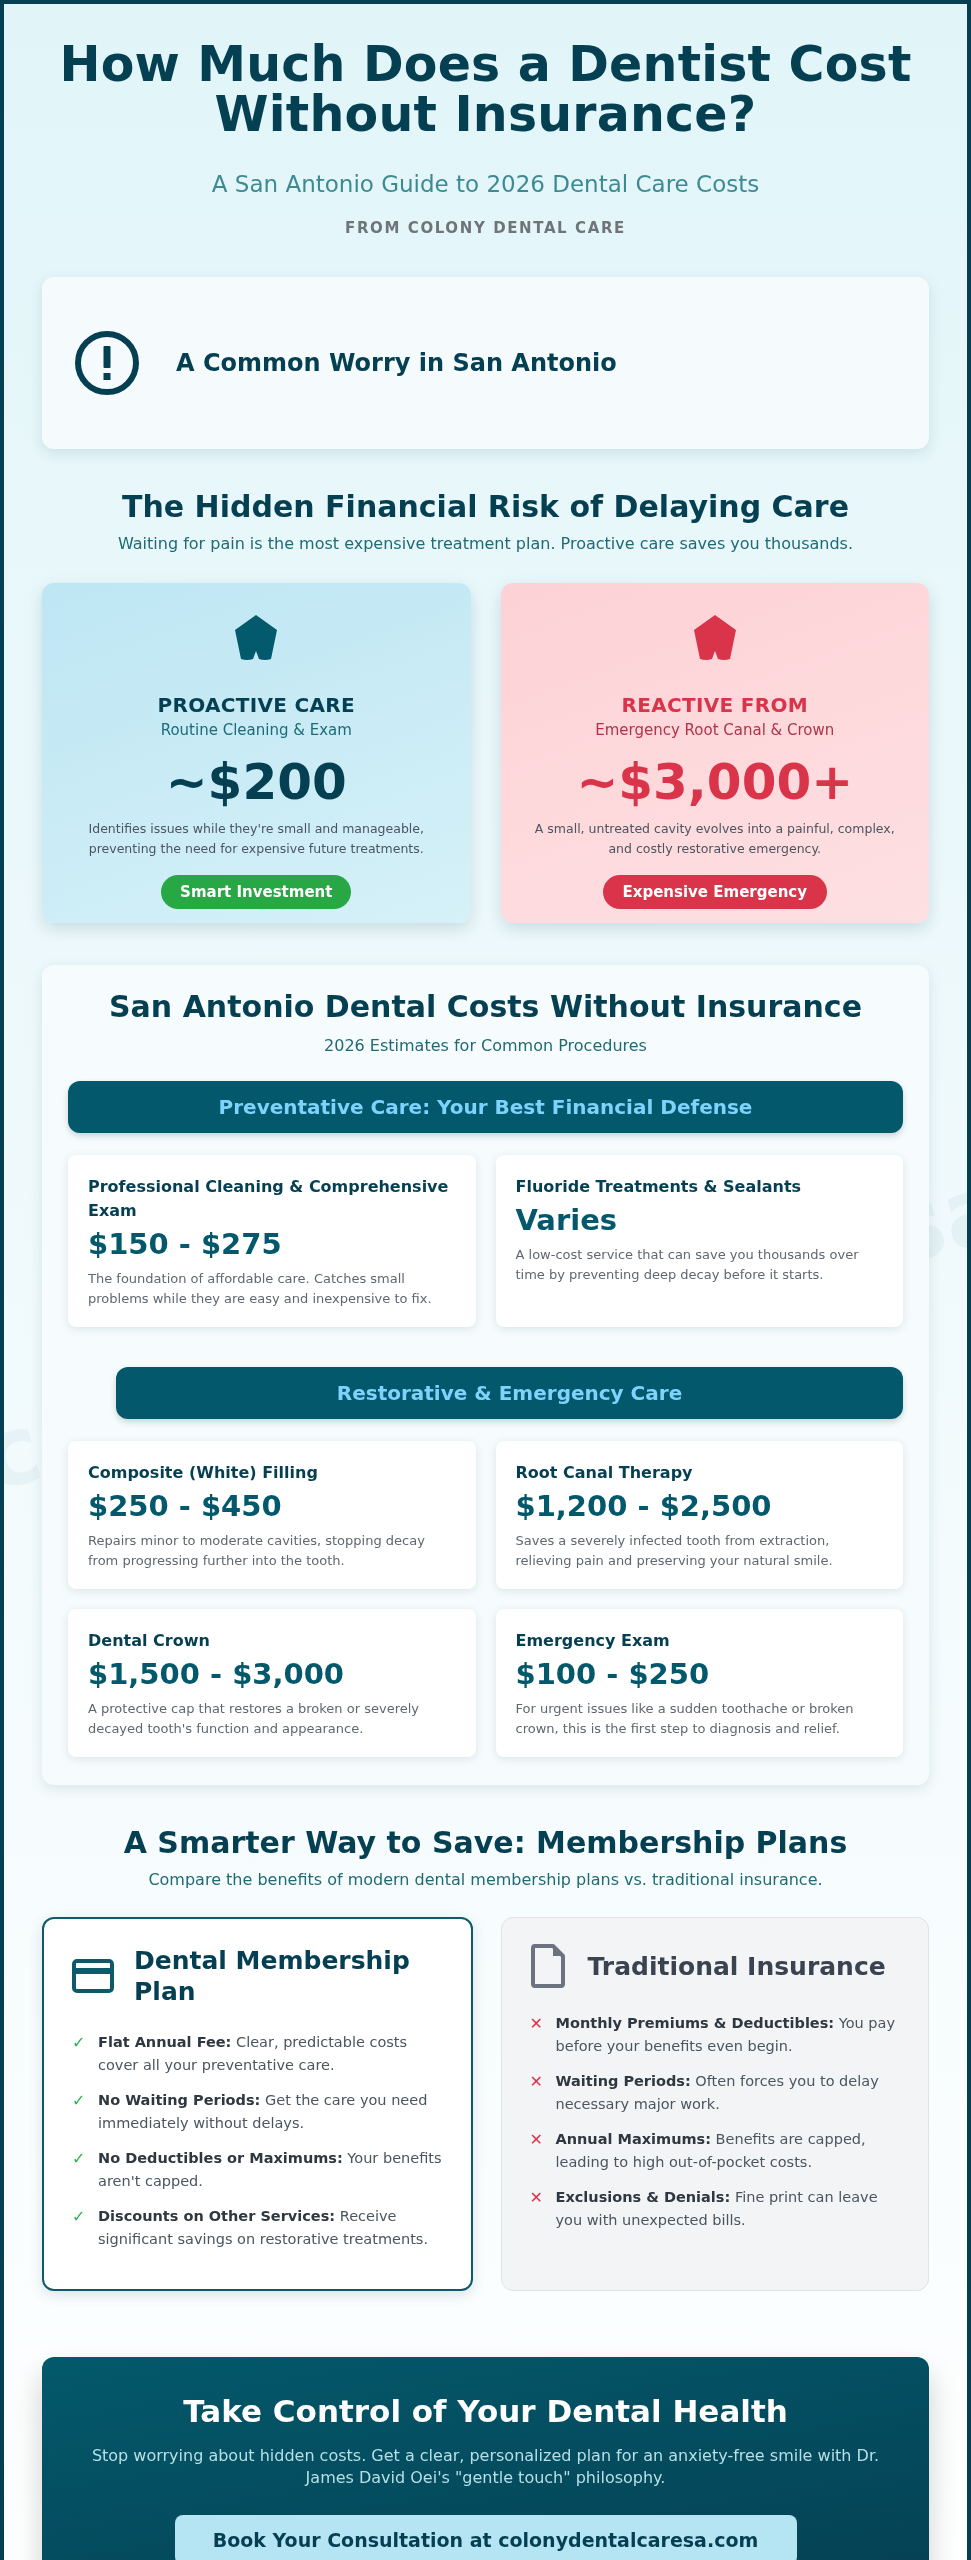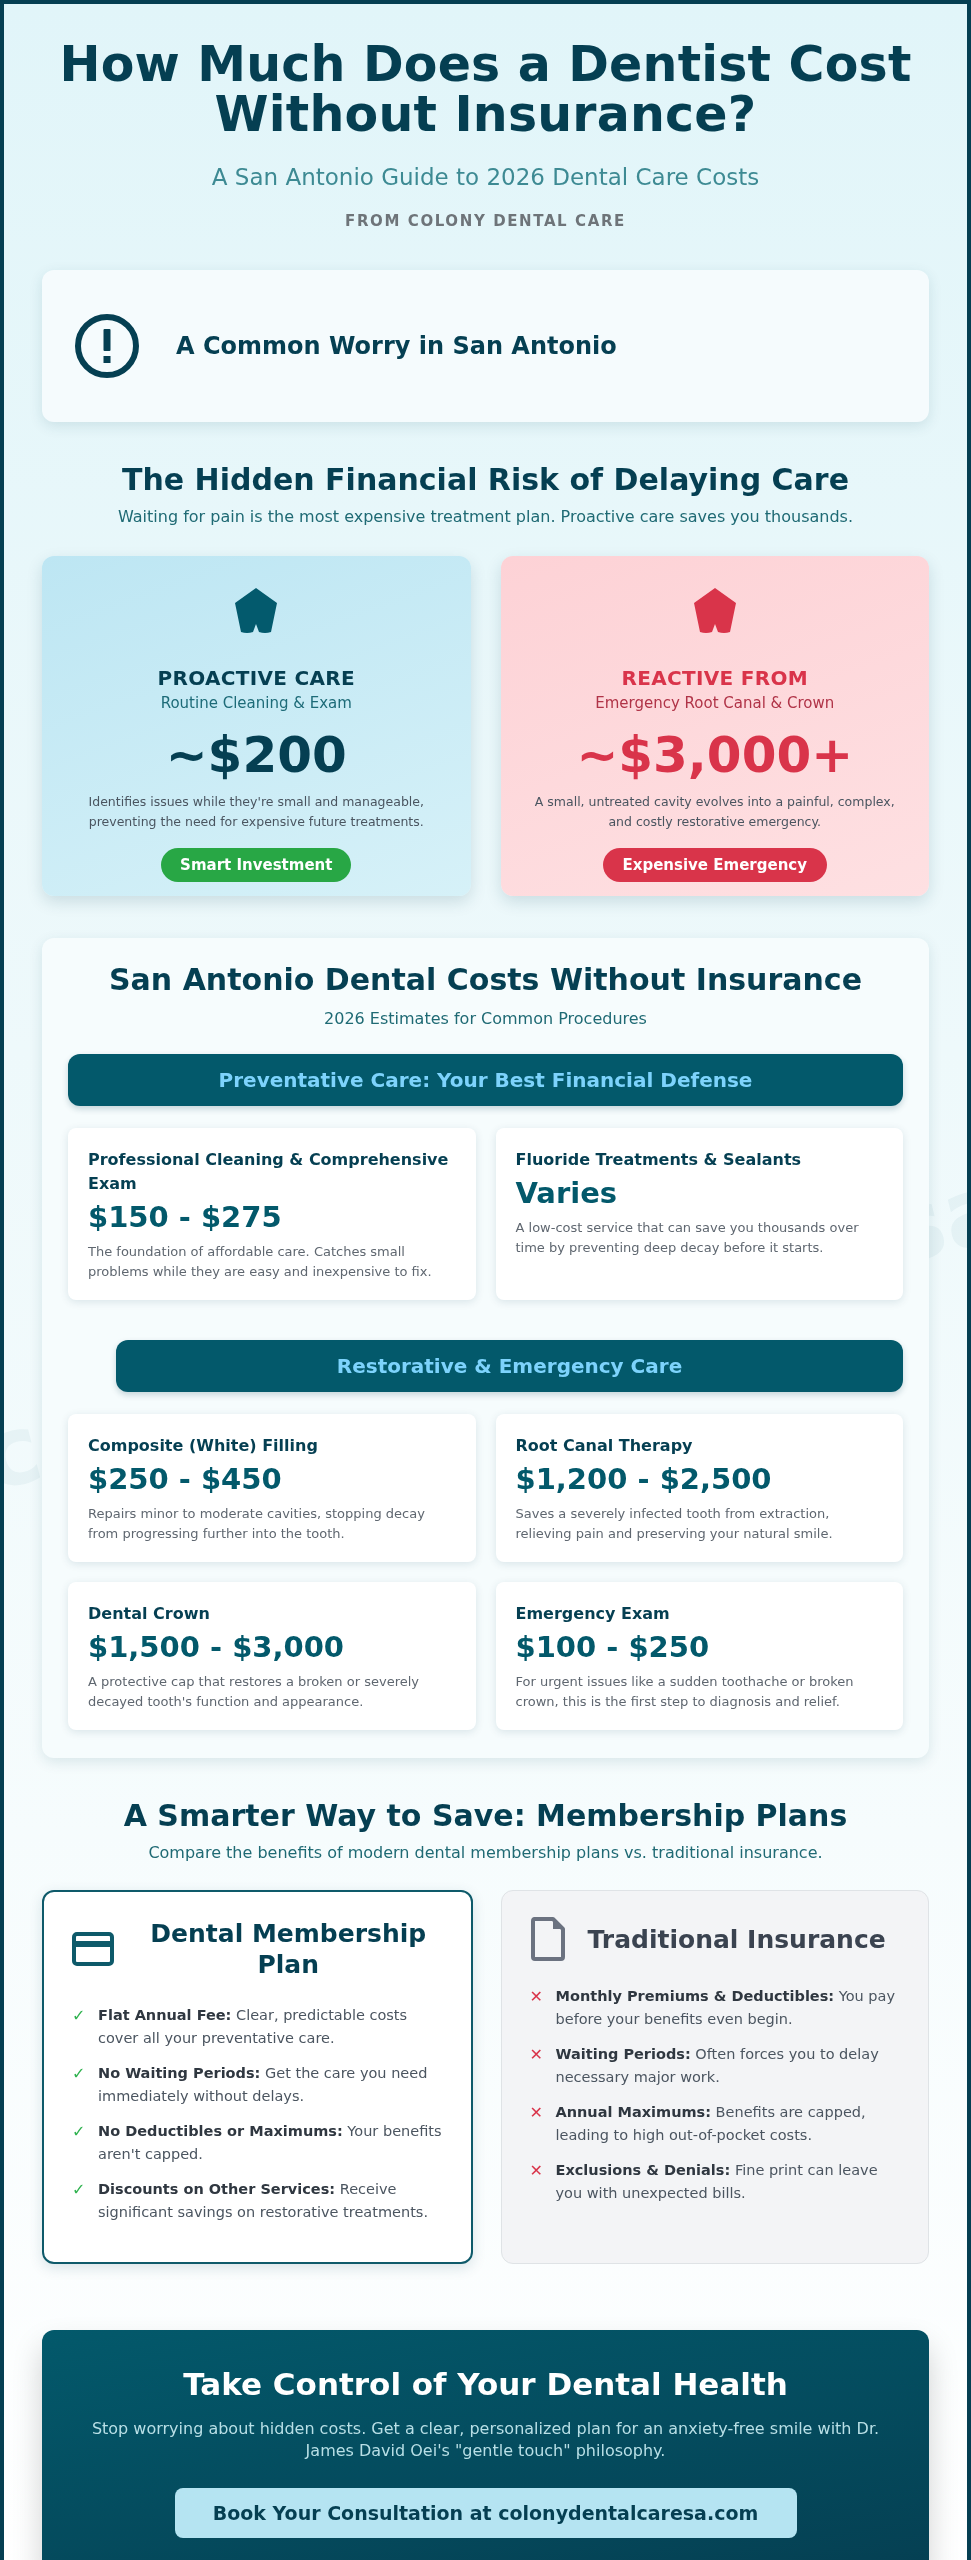--- a/index.html
+++ b/index.html
@@ -28,33 +28,33 @@
     z-index: 0;
   }
   .content { position: relative; z-index: 1; }
   .hero { text-align: center; }
   .hero h1 {
     font-family: "DejaVu Sans", sans-serif;
     font-size: 49px; line-height: 50px; font-weight: bold; color: #053f52;
     letter-spacing: 0.2px;
   }
   .hero .subtitle {
-    font-size: 23px; color: #3d8a93; margin-top: 24px; font-weight: normal;
+    font-size: 23px; color: #3d8a93; margin-top: 31px; font-weight: normal;
   }
   .hero .from {
     font-size: 15px; font-weight: bold; color: #6e7479; letter-spacing: 1.6px; margin-top: 22px;
   }
   .worry {
     margin-top: 40px;
     background: #f5fbfd;
     border-radius: 12px;
     box-shadow: 0 4px 14px rgba(0,70,90,0.12);
     display: flex; align-items: center;
     padding: 24px 30px 24px 30px;
-    height: 152px;
+    height: 172px;
   }
   .worry .icon { width: 70px; height: 70px; flex: none; margin-right: 34px; }
   .worry h3 { font-size: 24px; font-weight: bold; color: #053f52; }
   .worry p { font-size: 19px; color: #1a6774; line-height: 34px; margin-top: 6px; }
   .worry .stat { font-size: 38px; font-weight: bold; color: #053f52; vertical-align: -3px; margin: 0 8px; }
   .section-head { text-align: center; margin-top: 40px; }
   .section-head h2 { font-size: 30px; font-weight: bold; color: #053f52; }
   .section-head p { font-size: 16px; color: #1f6a74; margin-top: 10px; }
   .risk-row { display: flex; gap: 30px; margin-top: 30px; }
   .risk-card {
@@ -95,21 +95,21 @@
   .cost-card h5 { font-size: 16px; font-weight: bold; color: #053f52; line-height: 24px; }
   .cost-card .range { font-size: 29px; font-weight: bold; color: #03596b; margin-top: 4px; }
   .cost-card p { font-size: 13px; color: #5f6770; line-height: 20px; margin-top: 8px; }
   .grid + .banner { margin-top: 40px; margin-left: 48px; }
   .compare { display: flex; gap: 28px; margin-top: 28px; }
   .plan {
     flex: 1; border-radius: 12px; padding: 26px 28px 26px 28px; min-height: 350px;
   }
   .plan.member { background: #fff; border: 2px solid #0e5a6a; box-shadow: 0 4px 14px rgba(0,70,90,0.14); }
   .plan.trad { background: #f3f4f6; border: 1px solid #dfe3e6; }
-  .plan .head { display: flex; align-items: center; text-align: center; }
+  .plan .head { display: flex; align-items: center; }
   .plan .head svg { flex: none; }
   .plan .head h3 { font-size: 25px; font-weight: bold; line-height: 31px; margin-left: 20px; }
   .member .head h3 { color: #053f52; }
   .trad .head h3 { color: #3a4350; margin-left: 22px; }
   .plan ul { list-style: none; margin-top: 24px; }
   .plan li { display: flex; font-size: 14.5px; line-height: 23px; color: #4b5560; margin-bottom: 12px; }
   .plan li .mk { flex: none; width: 26px; font-size: 16px; }
   .plan li b { color: #2f3740; }
   .member .mk { color: #2eb24e; }
   .trad .mk { color: #d9344a; }

